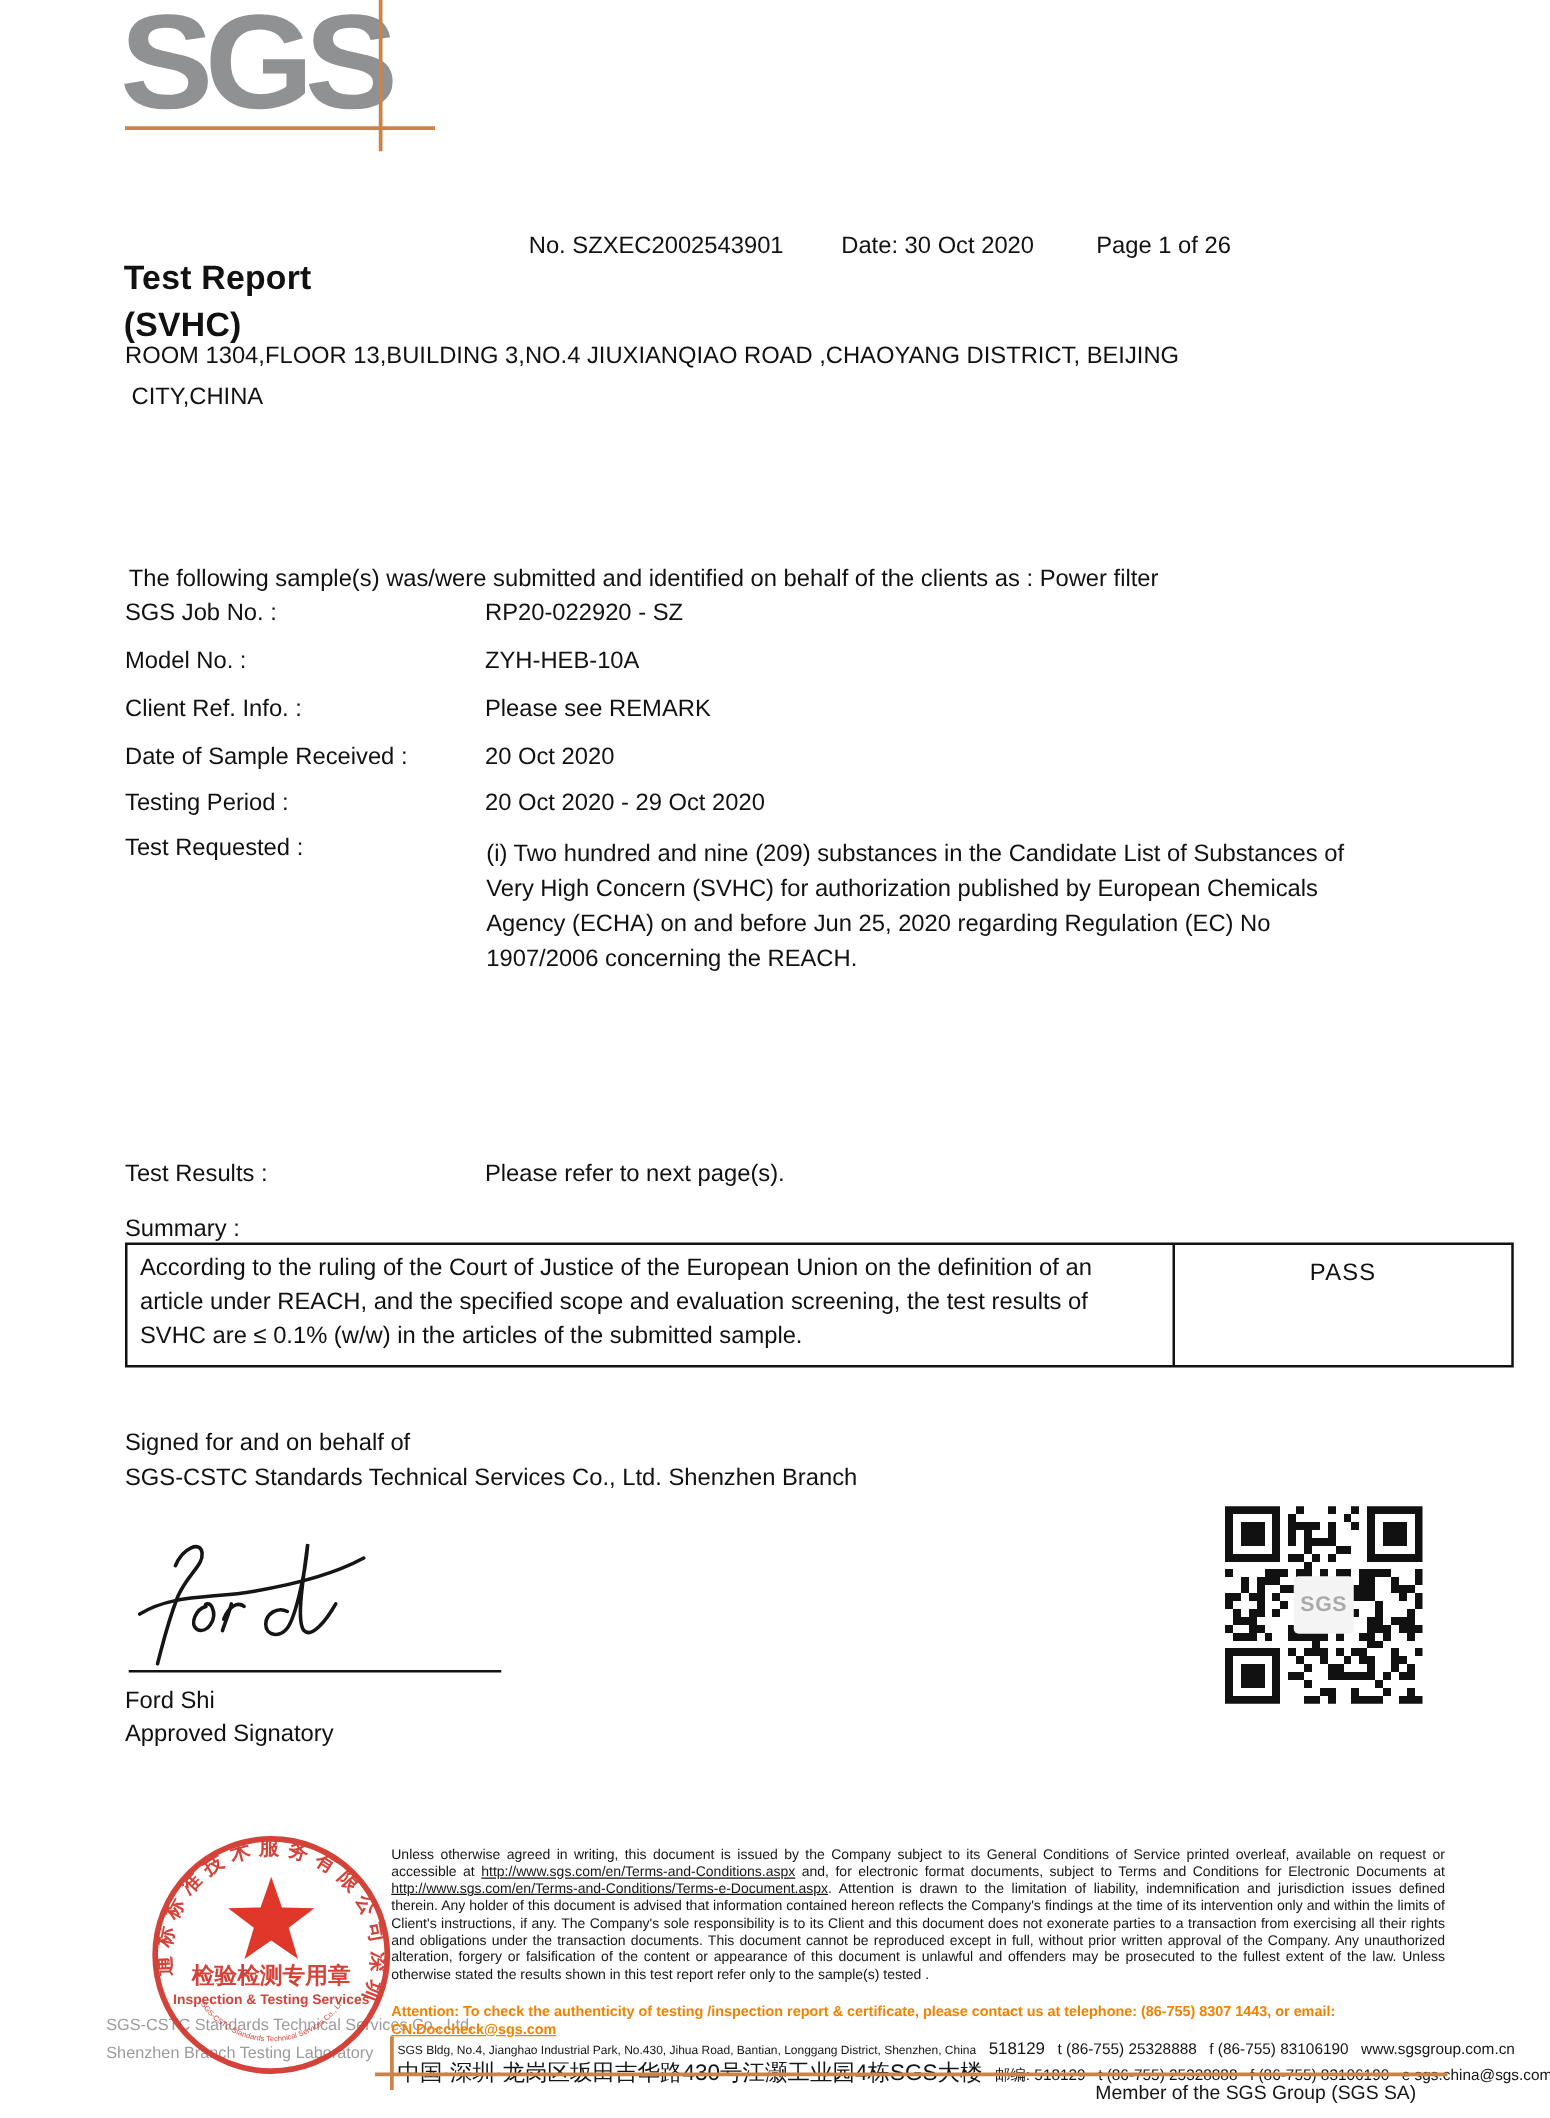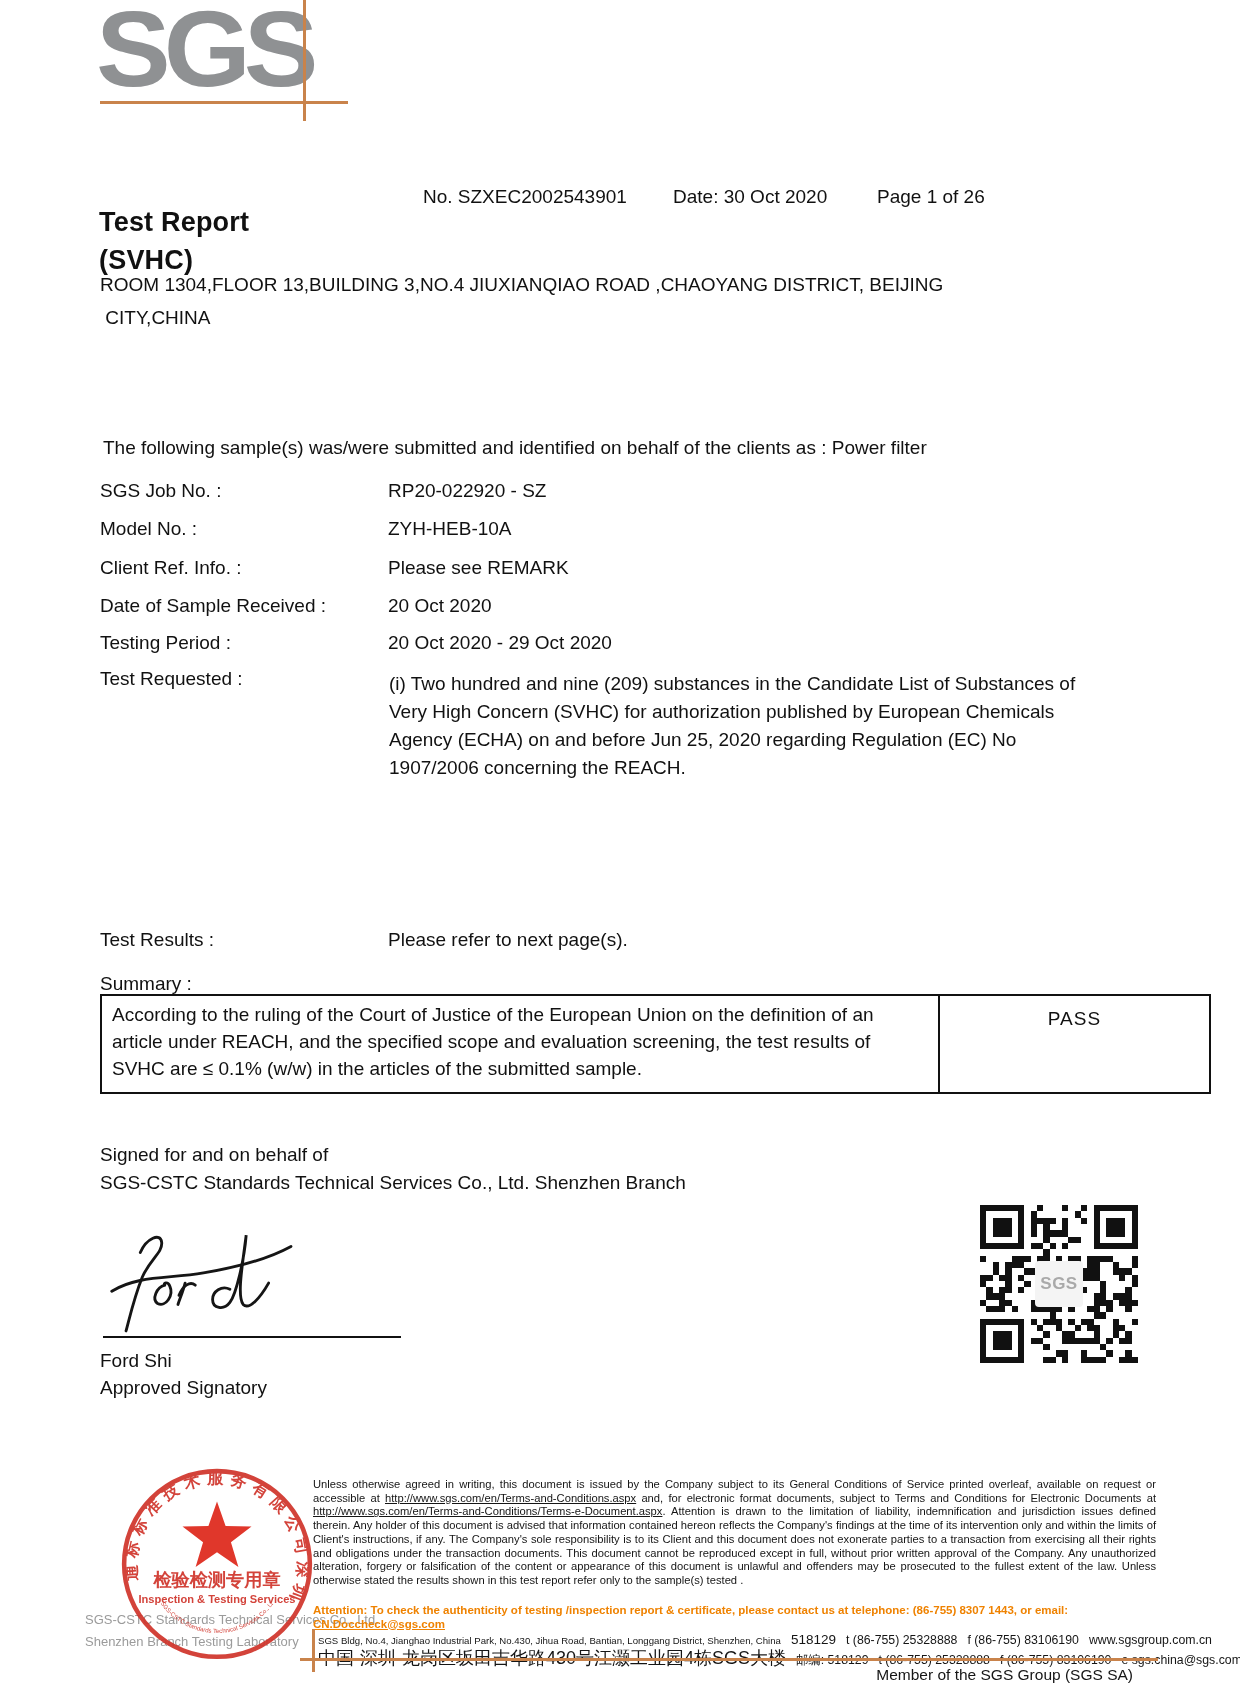--- a/index.html
+++ b/index.html
@@ -62,21 +62,21 @@
 <div class="abs title" style="left:99px;top:214px;">(SVHC)</div>
 <div class="abs meta" style="left:423px;top:186px;">No. SZXEC2002543901</div>
 <div class="abs meta" style="left:673px;top:186px;">Date: 30 Oct 2020</div>
 <div class="abs meta" style="left:877px;top:186px;">Page 1 of 26</div>
 
 <div class="abs client" style="left:100px;top:268px;">
   <div>ROOM 1304,FLOOR 13,BUILDING 3,NO.4 JIUXIANQIAO ROAD ,CHAOYANG DISTRICT, BEIJING</div>
   <div> CITY,CHINA</div>
 </div>
 
-<div class="abs body-t" style="left:103px;top:434px;">The following sample(s) was/were submitted and identified on behalf of the clients as : Power filter</div>
+<div class="abs body-t" style="left:103px;top:450px;">The following sample(s) was/were submitted and identified on behalf of the clients as : Power filter</div>
 
 <div class="abs rowlab" style="top:480px;">SGS Job No. :</div>
 <div class="abs rowval" style="top:480px;">RP20-022920 - SZ</div>
 
 <div class="abs rowlab" style="top:518px;">Model No. :</div>
 <div class="abs rowval" style="top:518px;">ZYH-HEB-10A</div>
 
 <div class="abs rowlab" style="top:557px;">Client Ref. Info. :</div>
 <div class="abs rowval" style="top:557px;">Please see REMARK</div>
 

